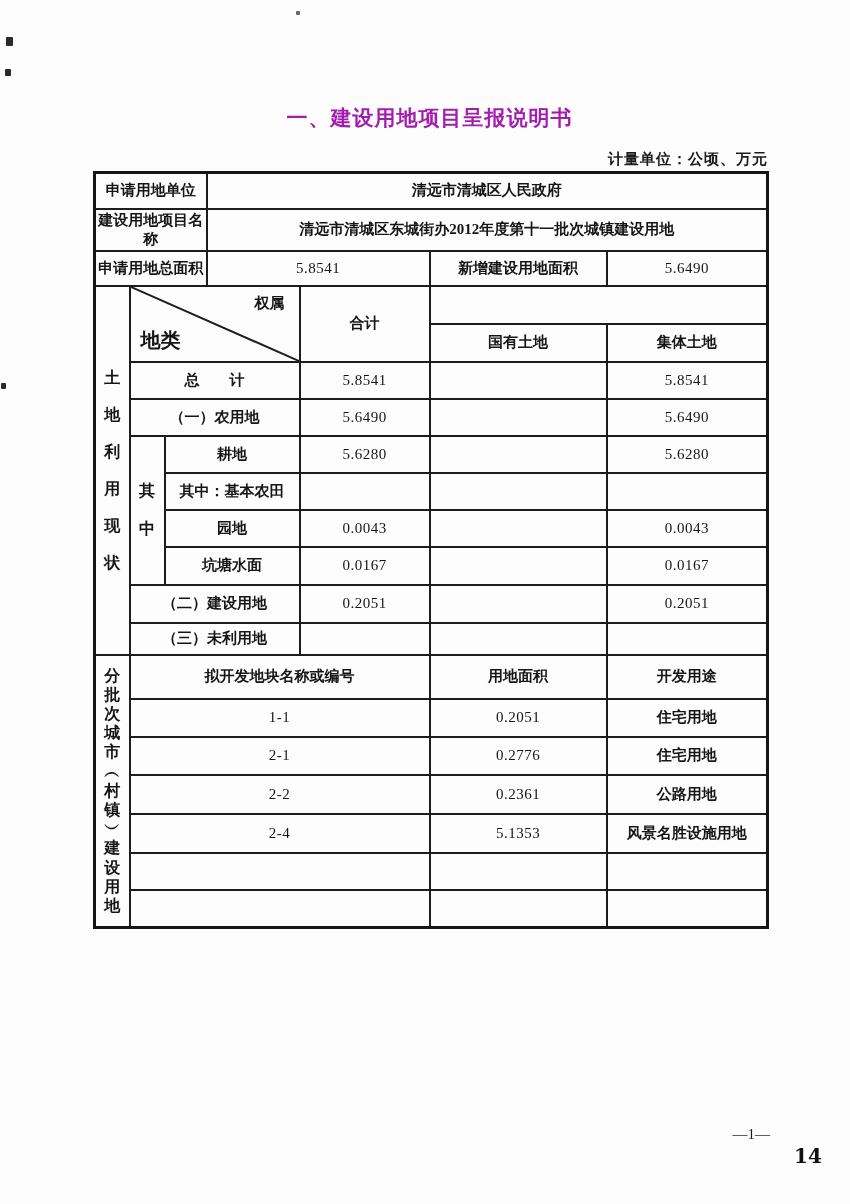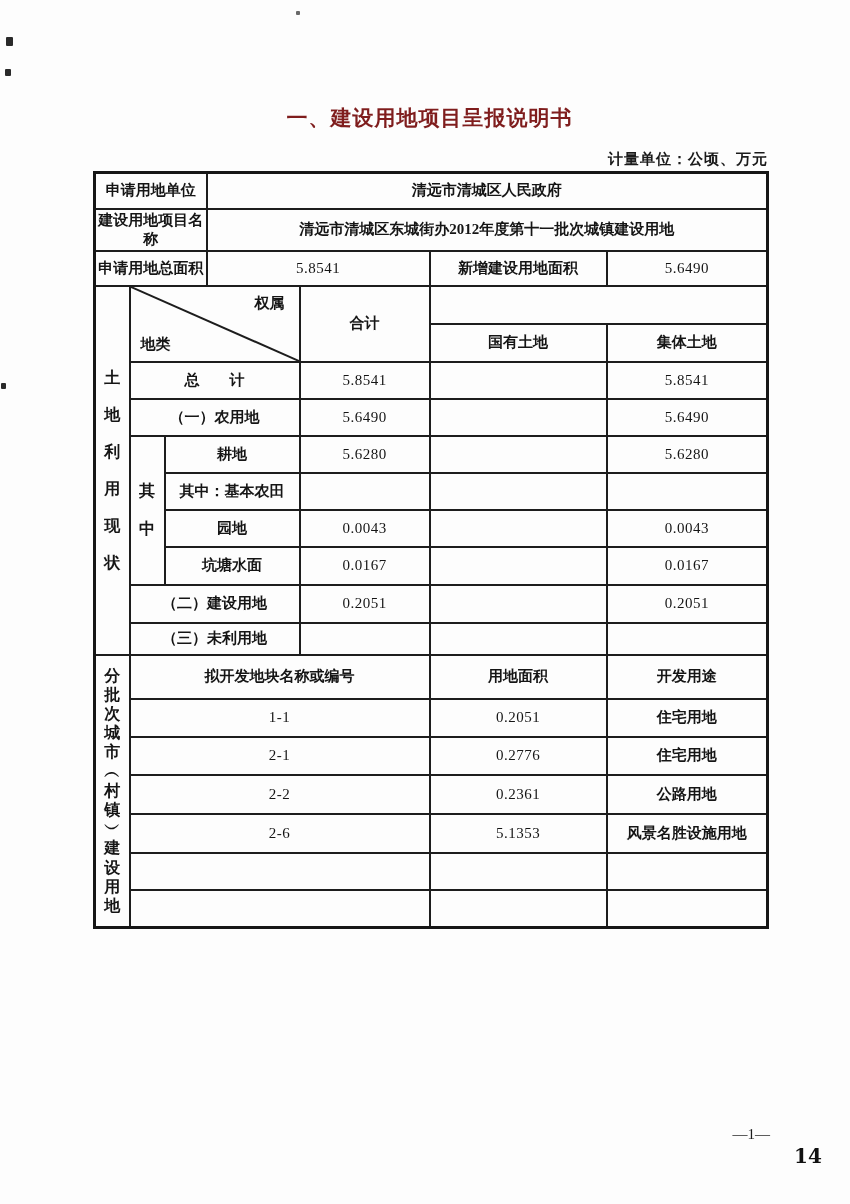--- a/index.html
+++ b/index.html
@@ -8,21 +8,21 @@
     position:relative;
     width:850px; height:1204px;
     background:#fdfdfd;
     font-family:"Liberation Serif","DejaVu Serif",serif;
     color:#151515;
     overflow:hidden;
   }
   .page-title {
     position:absolute; left:93px; top:104px; width:673px;
     text-align:center; font-size:21px; font-weight:bold;
-    letter-spacing:1px; color:#7f1d1d;
+    letter-spacing:1px; color:#a21caf;
   }
   .unit-note {
     position:absolute; top:150px; right:82px;
     font-size:15px; font-weight:bold; color:#1a1a1a;
     letter-spacing:1px;
   }
   table.report {
     position:absolute; left:93px; top:171px;
     width:673px; height:753px;
     border-collapse:collapse; table-layout:fixed;
@@ -40,21 +40,21 @@
   
   .vwrap { display:flex; flex-direction:column; align-items:center; justify-content:center; width:100%; }
   .vwrap span { display:block; line-height:1; font-weight:bold; font-size:16px; }
   .gap-wide span { margin:10.5px 0; }
   .gap-mid  span { margin:11px 0; }
   .gap-tight span { margin:1.6px 0; }
   
   td.diag { position:relative; padding:0; }
   td.diag svg { position:absolute; left:0; top:0; width:100%; height:100%; }
   .diag-top { position:absolute; right:14px; top:7px; font-weight:bold; font-size:15px; }
-  .diag-bottom { position:absolute; left:10px; bottom:7px; font-weight:bold; font-size:15px; }
+  .diag-bottom { position:absolute; left:10px; bottom:7px; font-weight:bold; font-size:20px; }
   .footer-page {
     position:absolute; top:1126px; right:80px;
     font-size:15px; color:#1c1c1c; letter-spacing:0px;
   }
   .sheet-number {
     position:absolute; left:794px; top:1144px;
     font-size:20px; font-weight:bold; color:#111;
     font-family:"DejaVu Serif","Liberation Serif",serif;
   }
   .speck { position:absolute; background:#2a2a2a; border-radius:1px; }
@@ -217,21 +217,21 @@
     <td colspan="4" class="val">2-1</td>
     <td class="val">0.2776</td>
     <td class="lab">住宅用地</td>
   </tr>
   <tr style="height:39px">
     <td colspan="4" class="val">2-2</td>
     <td class="val">0.2361</td>
     <td class="lab">公路用地</td>
   </tr>
   <tr style="height:39px">
-    <td colspan="4" class="val">2-6</td>
+    <td colspan="4" class="val">2-4</td>
     <td class="val">5.1353</td>
     <td class="lab">风景名胜设施用地</td>
   </tr>
   <tr style="height:37px">
     <td colspan="4" class="val"></td>
     <td class="val"></td>
     <td class="lab"></td>
   </tr>
   <tr style="height:38px">
     <td colspan="4" class="val"></td>

